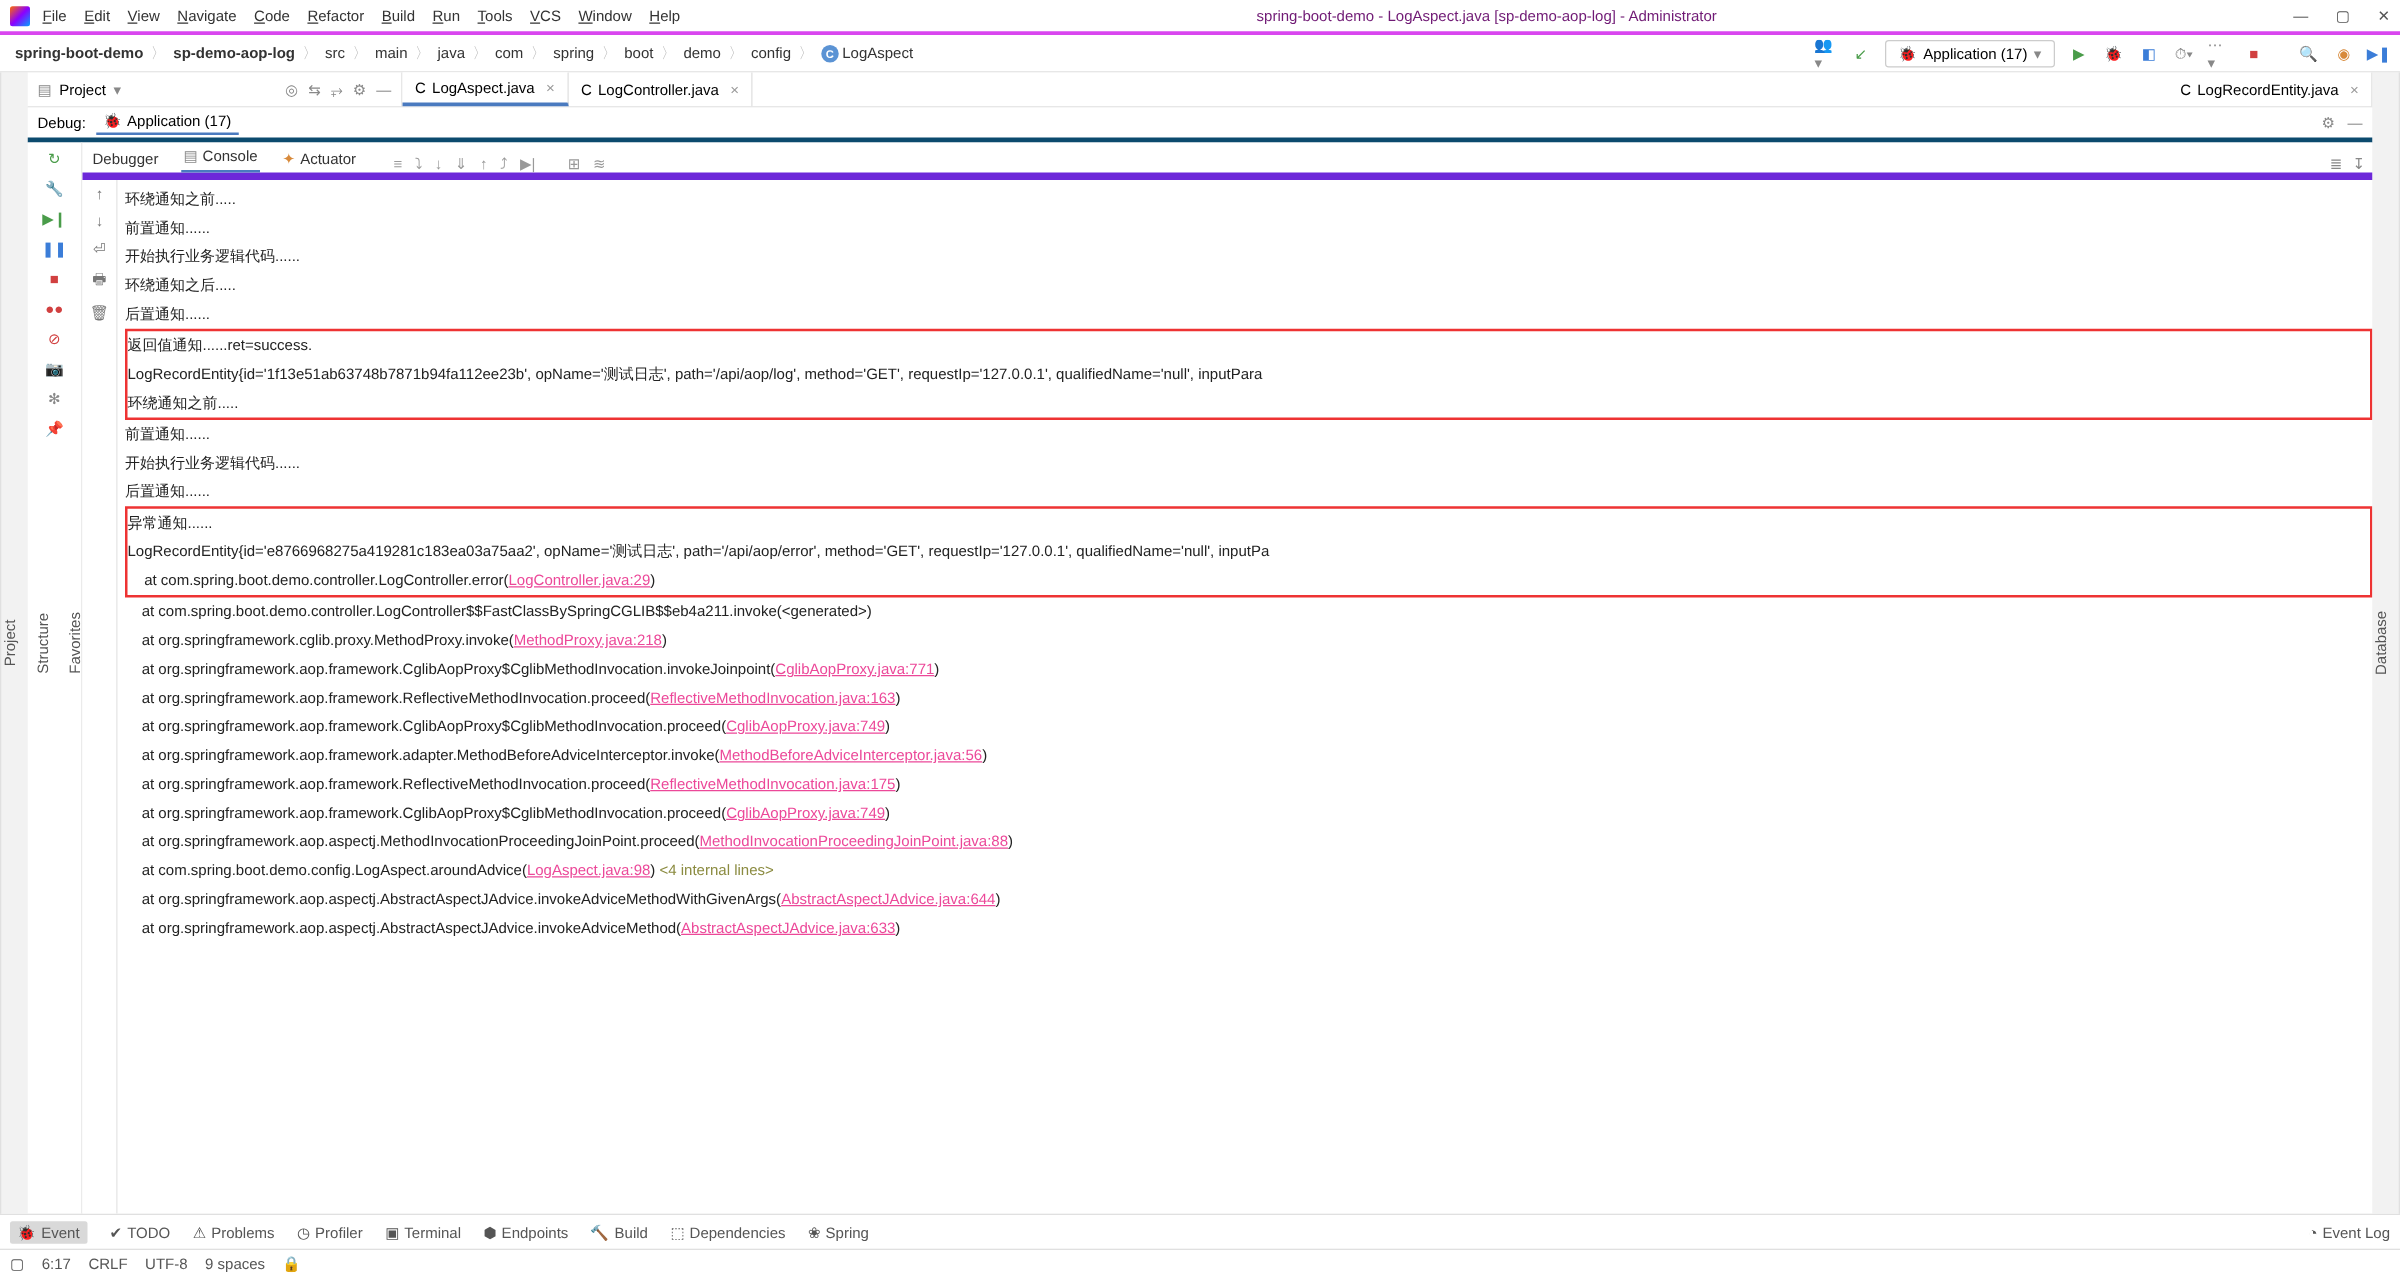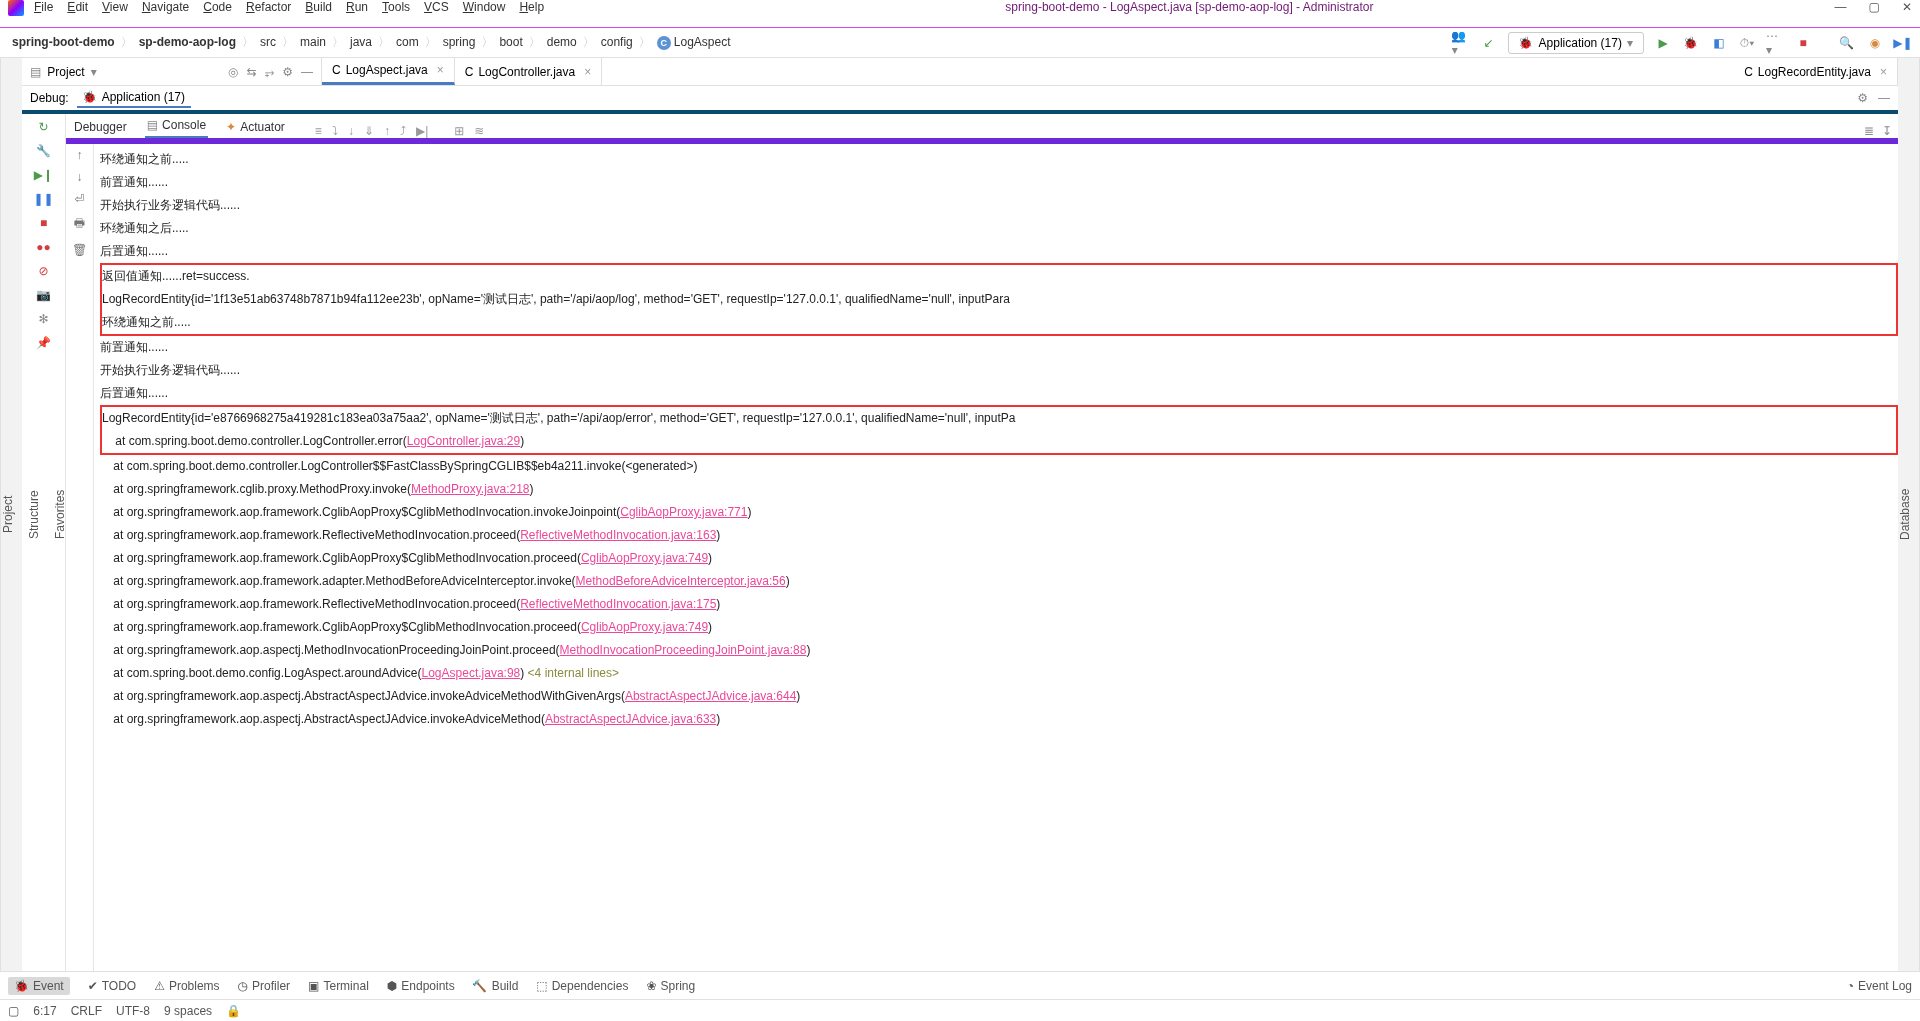--- a/index.html
+++ b/index.html
@@ -1,17 +1,17 @@
 <!DOCTYPE html>
 <html><head>
 <meta charset="utf-8">
 <style>
 *{margin:0;padding:0;box-sizing:border-box;font-family:"Segoe UI",Arial,sans-serif;font-size:12px}
 body{background:#f2f2f2;width:1920px;height:1021px;overflow:hidden;display:flex;flex-direction:column}
-.titlebar{height:28px;background:#fff;display:flex;align-items:flex-start;padding:0 8px;border-bottom:1px solid #d946ef}
+.titlebar{height:28px;background:#fff;display:flex;align-items:center;padding:0 8px;border-bottom:3px solid #d946ef}
 .titlebar .logo{width:16px;height:16px;background:linear-gradient(135deg,#ff6b00,#8b00ff,#00a2ff);border-radius:2px;margin-right:10px}
 .titlebar .menus{display:flex;gap:14px;color:#333}
 .titlebar .menus span{cursor:pointer}
 .titlebar .menus u{text-decoration:underline}
 .titlebar .wtitle{flex:1;text-align:center;color:#701a75;font-size:12px}
 .titlebar .winbtns{display:flex;gap:22px;color:#555;font-size:13px}
 .breadcrumb-bar{height:30px;background:#fff;display:flex;align-items:center;padding:0 8px;border-bottom:1px solid #e0e0e0}
 .breadcrumb-bar .crumb{color:#333;padding:2px 4px}
 .breadcrumb-bar .sep{color:#bbb;margin:0 2px}
 .breadcrumb-bar .class-icon{display:inline-block;width:14px;height:14px;background:#5b93d4;border-radius:50%;color:#fff;font-size:9px;text-align:center;line-height:14px;font-weight:bold;margin-right:3px;vertical-align:middle}
@@ -224,20 +224,21 @@
               <div class="ln">后置通知......</div>
               <div class="redbox">
                 <div class="ln">返回值通知......ret=success.</div>
                 <div class="ln">LogRecordEntity{id='1f13e51ab63748b7871b94fa112ee23b', opName='测试日志', path='/api/aop/log', method='GET', requestIp='127.0.0.1', qualifiedName='null', inputPara</div>
                 <div class="ln">环绕通知之前.....</div>
               </div>
               <div class="ln">前置通知......</div>
               <div class="ln">开始执行业务逻辑代码......</div>
               <div class="ln">后置通知......</div>
               <div class="redbox">
+                <div class="ln">异常通知......</div>
                 <div class="ln">LogRecordEntity{id='e8766968275a419281c183ea03a75aa2', opName='测试日志', path='/api/aop/error', method='GET', requestIp='127.0.0.1', qualifiedName='null', inputPa</div>
                 <div class="ln">    at com.spring.boot.demo.controller.LogController.error(<span class="link">LogController.java:29</span>)</div>
               </div>
               <div class="ln">    at com.spring.boot.demo.controller.LogController$$FastClassBySpringCGLIB$$eb4a211.invoke(&lt;generated&gt;)</div>
               <div class="ln">    at org.springframework.cglib.proxy.MethodProxy.invoke(<span class="link">MethodProxy.java:218</span>)</div>
               <div class="ln">    at org.springframework.aop.framework.CglibAopProxy$CglibMethodInvocation.invokeJoinpoint(<span class="link">CglibAopProxy.java:771</span>)</div>
               <div class="ln">    at org.springframework.aop.framework.ReflectiveMethodInvocation.proceed(<span class="link">ReflectiveMethodInvocation.java:163</span>)</div>
               <div class="ln">    at org.springframework.aop.framework.CglibAopProxy$CglibMethodInvocation.proceed(<span class="link">CglibAopProxy.java:749</span>)</div>
               <div class="ln">    at org.springframework.aop.framework.adapter.MethodBeforeAdviceInterceptor.invoke(<span class="link">MethodBeforeAdviceInterceptor.java:56</span>)</div>
               <div class="ln">    at org.springframework.aop.framework.ReflectiveMethodInvocation.proceed(<span class="link">ReflectiveMethodInvocation.java:175</span>)</div>

